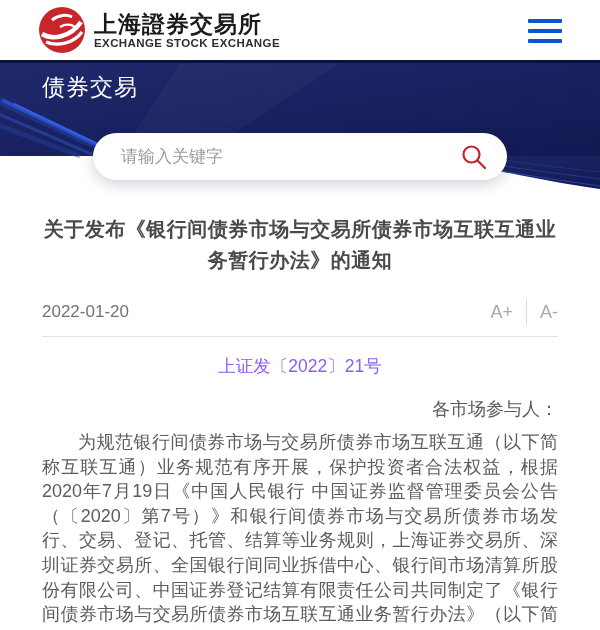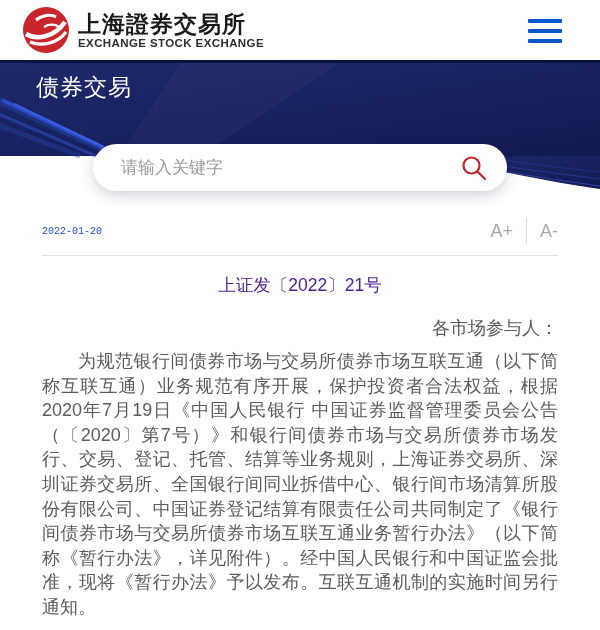--- a/index.html
+++ b/index.html
@@ -7,46 +7,46 @@
   body { font-family:"Liberation Sans","DejaVu Sans",sans-serif; }
   .page {
     position:relative; width:600px; height:630px; margin:0 auto;
     background:#ffffff; overflow:hidden;
   }
 
   
   .site-header {
     position:relative; height:60px; background:#ffffff;
     display:flex; align-items:center; justify-content:space-between;
-    padding:0 38px 0 22px;
+    padding:0 38px 0 38px;
   }
   .logo { display:flex; align-items:center; gap:8px; cursor:pointer; }
   .logo-mark { width:48px; height:48px; display:block; }
   .logo-text { display:flex; flex-direction:column; justify-content:center; }
   .logo-cn {
     font-family:"DejaVu Serif","Liberation Serif",serif;
     font-weight:bold; font-size:23px; line-height:26px; color:#1a1a1a;
     letter-spacing:1px; white-space:nowrap;
   }
   .logo-en {
     font-size:11.5px; font-weight:bold; color:#2e2e2e;
     letter-spacing:0.4px; line-height:13px; white-space:nowrap;
   }
   .hamburger { width:34px; height:24px; display:flex; flex-direction:column; justify-content:space-between; cursor:pointer; margin-top:2px; }
   .hamburger span { display:block; height:4px; width:100%; background:#0857cd; border-radius:1px; }
 
   
   .hero { position:relative; height:135px; }
   .hero-svg { position:absolute; left:0; top:0; }
   .banner-title {
-    position:absolute; left:36px; top:12px;
+    position:absolute; left:42px; top:12px;
     font-size:23px; color:#ffffff; letter-spacing:1px; font-weight:400;
   }
   .search-pill {
-    position:absolute; left:93px; top:84px; width:414px; height:47px;
+    position:absolute; left:93px; top:73px; width:414px; height:47px;
     background:#ffffff; border-radius:24px;
     box-shadow:0 5px 14px rgba(10,20,60,0.18);
     display:flex; align-items:center; padding:0 20px 0 28px;
   }
   .search-input {
     flex:1; border:none; outline:none; font-size:17px; color:#333;
     font-family:"Liberation Sans","DejaVu Sans",sans-serif; background:transparent;
   }
   .search-input::placeholder { color:#9b9b9b; }
   .search-btn { width:26px; height:26px; cursor:pointer; flex:0 0 auto; }
@@ -55,26 +55,26 @@
   .article { padding:0 42px; }
   .article-title {
     margin:19px 0 0 0; padding:0 0;
     text-align:center; font-size:20px; line-height:31px;
     font-weight:600; color:#4a4a4a; letter-spacing:0.5px;
   }
   .meta-row {
     margin-top:21px; display:flex; align-items:center; justify-content:space-between;
     height:30px;
   }
-  .article-date { font-size:10px; color:#1d4ed8;font-family:Liberation Mono, monospace; }
+  .article-date { font-size:17px; color:#737373; }
   .font-controls { display:flex; align-items:center; gap:13px; }
   .font-btn { font-size:18px; color:#a8a8a8; cursor:pointer; line-height:1; }
   .vsep { width:1px; height:26px; background:#dcdcdc; }
   .divider { margin-top:9px; height:1px; background:#e2e2e2; }
-  .doc-number { margin-top:17px; text-align:center; font-size:17.5px; color:#4c1d95; }
+  .doc-number { margin-top:17px; text-align:center; font-size:17.5px; color:#8b5cf6; }
   .salutation { margin-top:19px; font-size:18px; color:#5c5c5c;text-align:right; }
   .body-para {
     margin-top:9px; font-size:18px; line-height:24.6px; color:#5c5c5c;
     text-indent:2em; text-align:justify;
   }
 </style>
 </head>
 <body>
 
 <div class="page">
@@ -133,20 +133,21 @@
     <div class="search-pill">
       <input class="search-input" type="text" placeholder="请输入关键字" style="">
       <svg class="search-btn" viewBox="0 0 26 26">
         <circle cx="10.5" cy="10.5" r="8" fill="none" stroke="#c5242c" stroke-width="2.2"></circle>
         <line x1="16.5" y1="16.5" x2="24" y2="24" stroke="#c5242c" stroke-width="2.2" stroke-linecap="round"></line>
       </svg>
     </div>
   </div>
 
   <main class="article">
+    <h1 class="article-title">关于发布《银行间债券市场与交易所债券市场互联互通业务暂行办法》的通知</h1>
 
     <div class="meta-row">
       <span class="article-date">2022-01-20</span>
       <div class="font-controls">
         <span class="font-btn">A+</span>
         <span class="vsep"></span>
         <span class="font-btn">A-</span>
       </div>
     </div>
 

